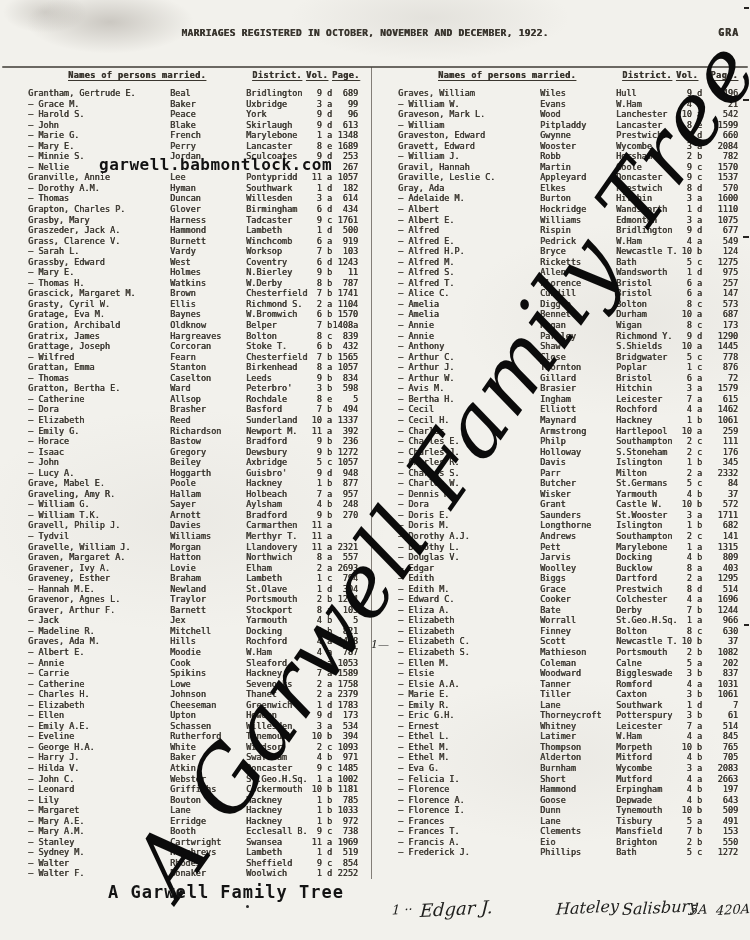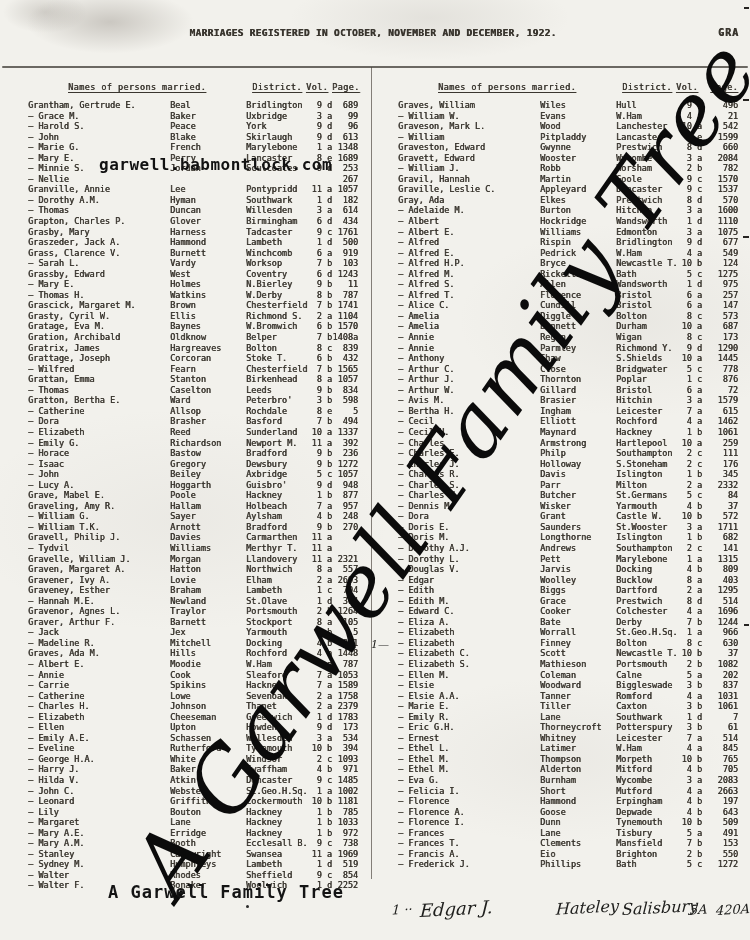--- a/index.html
+++ b/index.html
@@ -11,28 +11,28 @@
       radial-gradient(ellipse 60px 30px at 45px 12px, rgba(140,134,126,.30), rgba(140,134,126,0) 70%),
       radial-gradient(ellipse 200px 60px at 430px 18px, rgba(160,155,147,.18), rgba(160,155,147,0) 70%),
       radial-gradient(ellipse 260px 140px at 640px 320px, rgba(170,165,158,.12), rgba(170,165,158,0) 70%),
       radial-gradient(ellipse 300px 160px at 180px 520px, rgba(170,165,158,.10), rgba(170,165,158,0) 70%),
       radial-gradient(ellipse 240px 120px at 560px 760px, rgba(170,165,158,.10), rgba(170,165,158,0) 70%),
       #f2f1ec;
     color:#3a362f;
   }
   .typed{text-shadow:.45px 0 0 currentColor;}
   .page-number{position:absolute;top:5px;left:0;width:750px;text-align:center;font-size:11px;font-weight:bold;letter-spacing:1px;}
-  .page-title{position:absolute;top:27px;left:0;width:730px;text-align:center;font-size:9.5px;font-weight:bold;letter-spacing:.3px;padding-left:8px;}
+  .page-title{position:absolute;top:27px;left:0;width:730px;text-align:center;font-size:9.5px;font-weight:bold;letter-spacing:.3px;}
   .corner-label{position:absolute;top:27px;left:718px;font-size:10px;font-weight:bold;letter-spacing:1px;}
   .top-rule{position:absolute;top:66px;left:2px;width:746px;height:2px;background:rgba(62,58,52,.75);border-radius:1px;}
   .col-divider{position:absolute;top:67px;left:371px;width:1px;height:812px;background:rgba(70,65,58,.65);}
   .column{position:absolute;top:70px;}
   .col-left{left:28px;width:330px;}
   .col-right{left:398px;width:340px;}
-  .col-headers{display:grid;grid-template-columns:218px 62px 24px 1fr;height:17px;font-size:8.5px;font-weight:normal;letter-spacing:.4px;margin-top:12px;}
+  .col-headers{display:grid;grid-template-columns:218px 62px 24px 1fr;height:17px;font-size:8.5px;font-weight:bold;letter-spacing:.4px;}
   .col-headers .h{text-decoration:underline;text-underline-offset:2px;white-space:nowrap;}
   .h-names{text-align:center;}
   .h-district{text-align:center;}
   .h-vol{text-align:center;margin-left:-6px;}
   .h-page{text-align:right;}
   .rows{margin-top:1px;}
   .trow{display:grid;grid-template-columns:142px 76px 62px 24px 1fr;height:10.55px;line-height:10.55px;font-size:8.5px;}
   .c{white-space:nowrap;overflow:visible;}
   .c3,.c4{text-align:right;}
   

